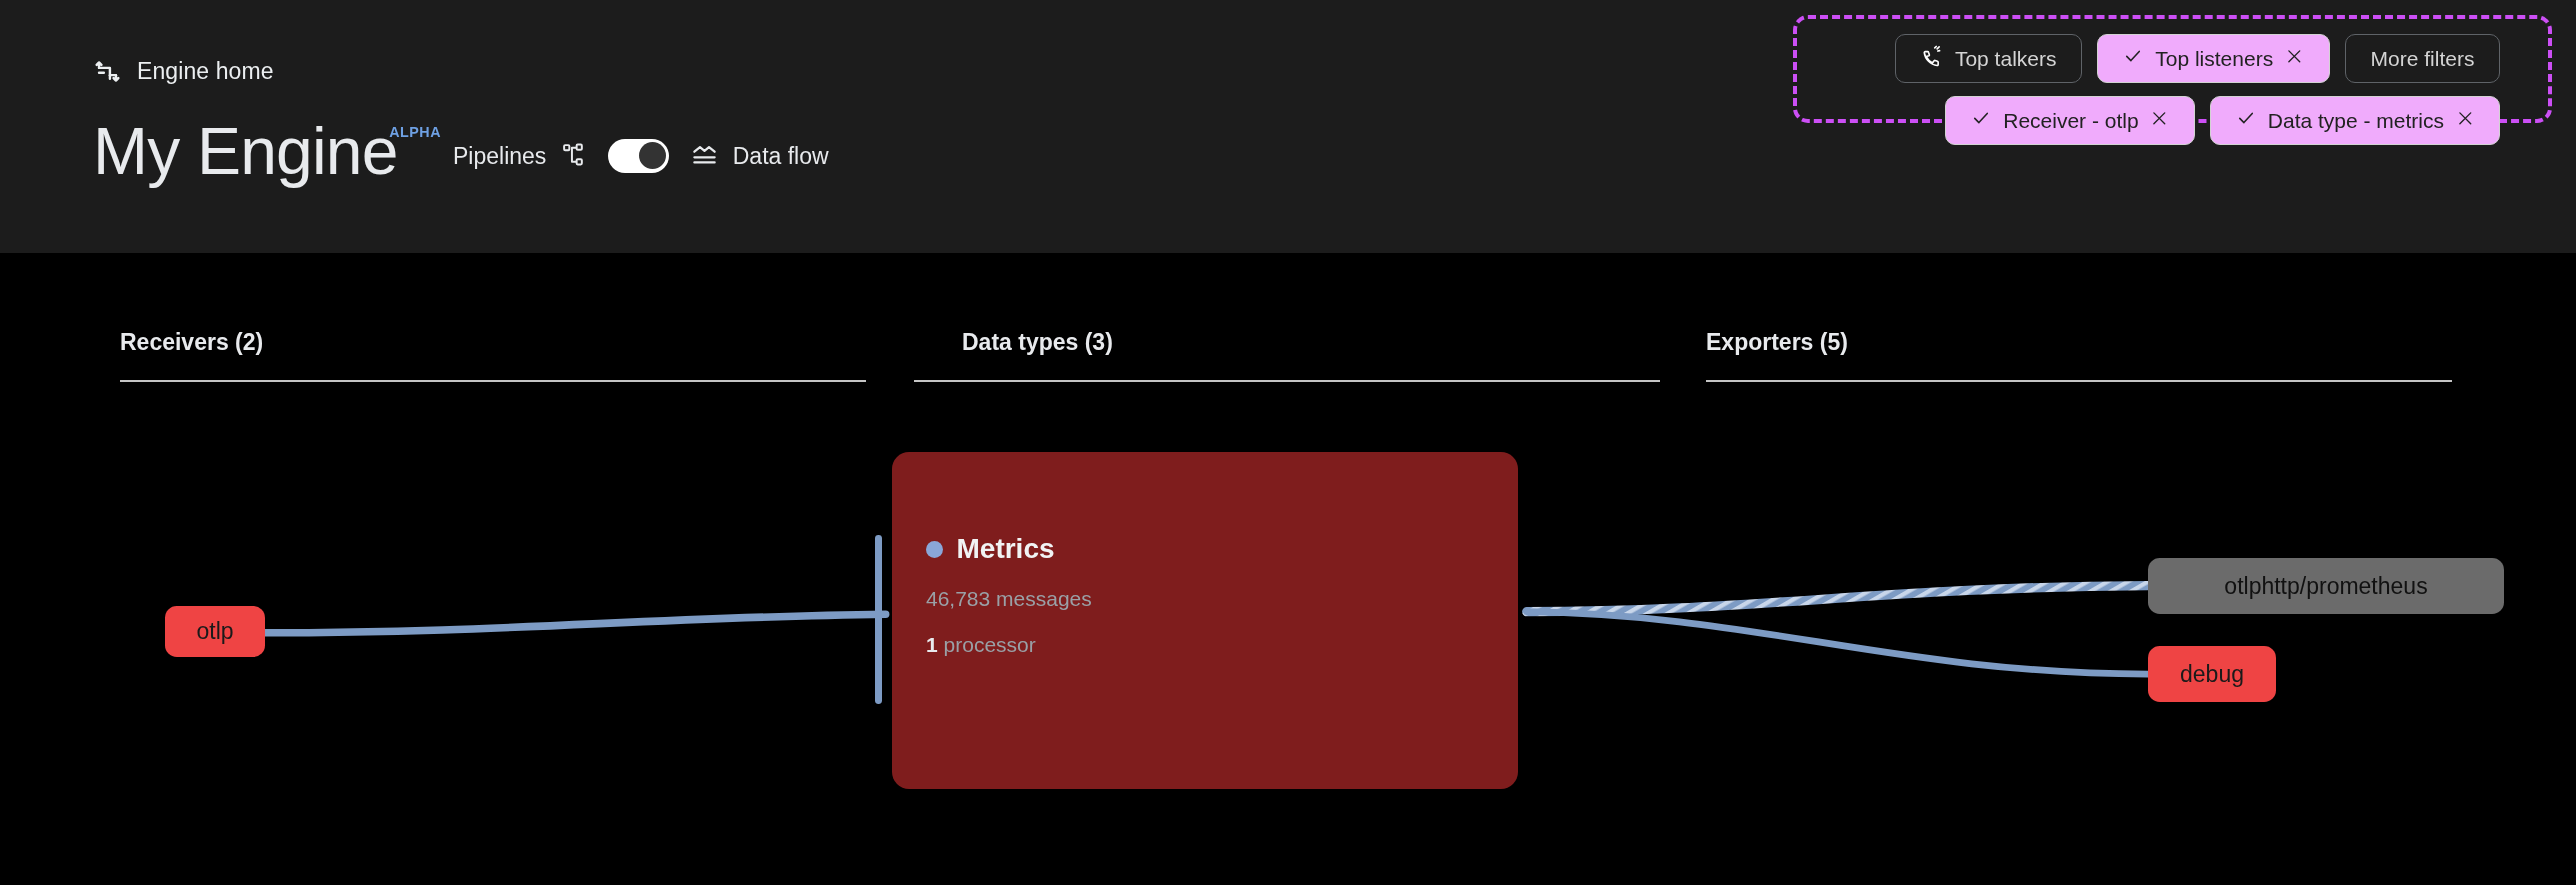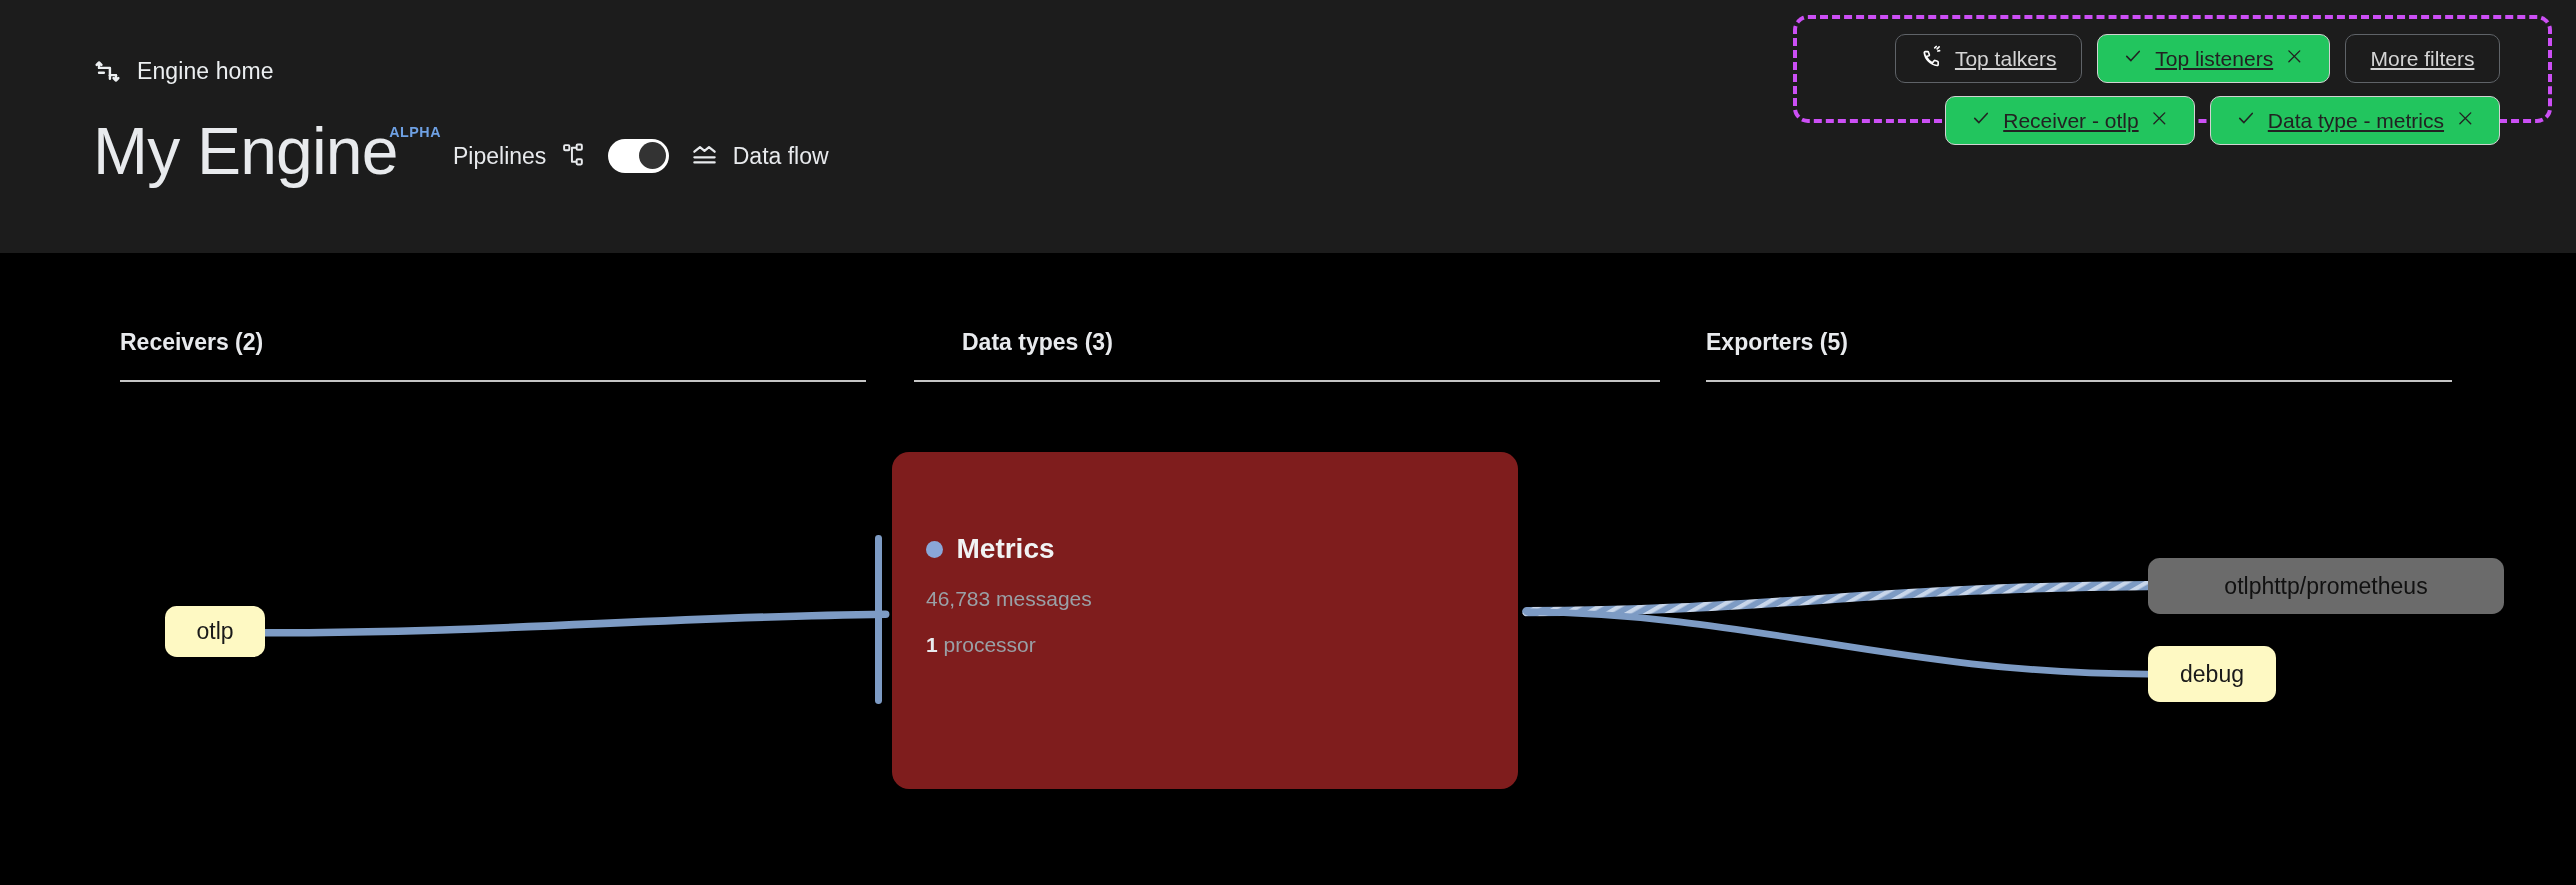--- a/index.html
+++ b/index.html
@@ -76,25 +76,25 @@
     display: flex; align-items: center; gap: 11.8px;
     height: 49px; padding: 0 25px;
     border-radius: 10px; font-size: 21px; cursor: pointer;
     white-space: nowrap;
   }
   .chip.dark {
     background: #1c1c1c; color: #d4d4d4;
     border: 1.3px solid #5f6368;
   }
   .chip.light {
-    background: #22c55e; color: #222222;
+    background: #f0abfc; color: #222222;
     border: 1.3px solid #d2d2d2;
   }
   .chip .glyph { display: block; flex: none; }
-  .chip-label { line-height: 1; text-decoration: underline; }
+  .chip-label { line-height: 1; }
   .chip .x { cursor: pointer; }
 
   
   .canvas {
     position: absolute; left: 0; top: 253px;
     width: 2576px; height: 633px; background: #000; border-radius: 16px;
   }
   .column-head {
     position: absolute; color: #e8eaed;
     font-size: 23px; font-weight: 700;
@@ -110,21 +110,21 @@
   .col-2 .column-rule { left: 1706px; top: 127px; width: 746px; }
 
   
   .edges { position: absolute; left: 0; top: 0; width: 2576px; height: 633px; }
 
   
   .node {
     position: absolute; display: flex; align-items: center; justify-content: center;
     border-radius: 11.8px; font-size: 23px; cursor: pointer;
   }
-  .node.white { background: #fef9c3; color: #1a1a1a; text-align: right; }
+  .node.white { background: #ef4444; color: #1a1a1a; text-align: right; }
   .node.hover { background: #6b6b6b; color: #111111; }
 
   .node-otlp { left: 165px; top: 353px; width: 100px; height: 51px; }
   .node-prom { left: 2148px; top: 305px; width: 356px; height: 56px; }
   .node-debug { left: 2148px; top: 393px; width: 128px; height: 56px; }
 
   .card {
     position: absolute; left: 892px; top: 199px;
     width: 626px; height: 337px;
     background: #7f1d1d; border-radius: 17px;

